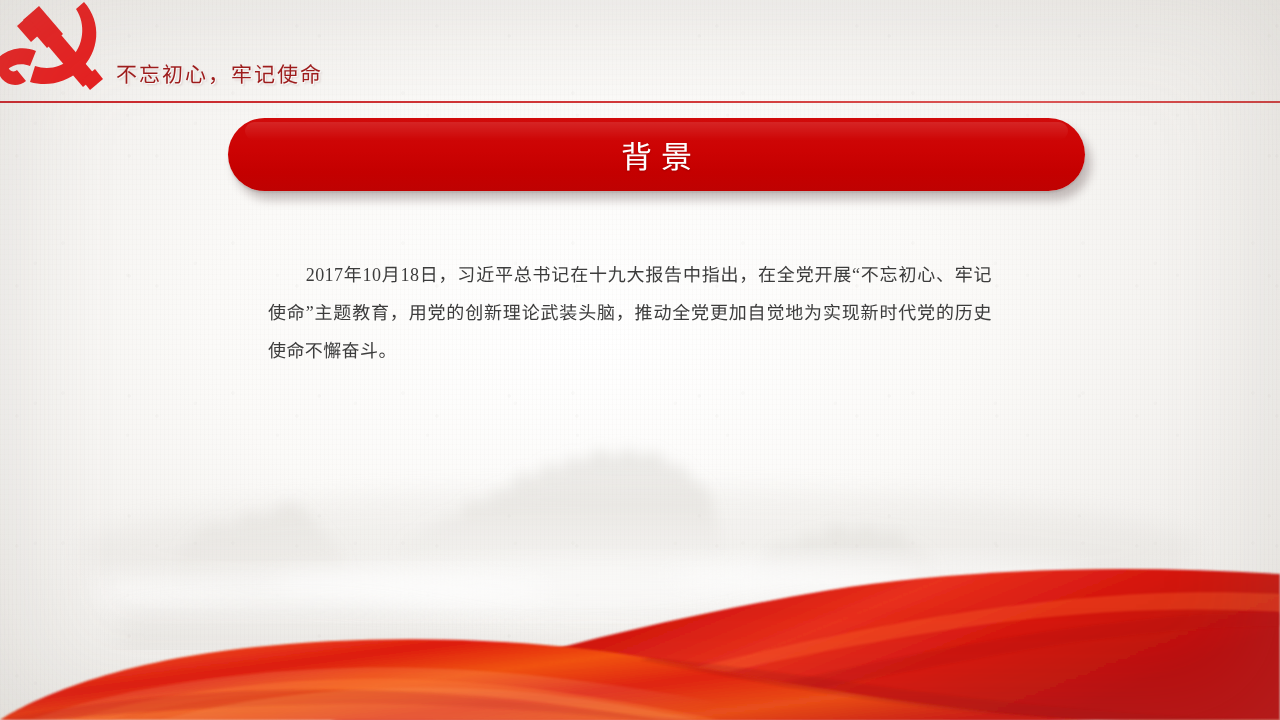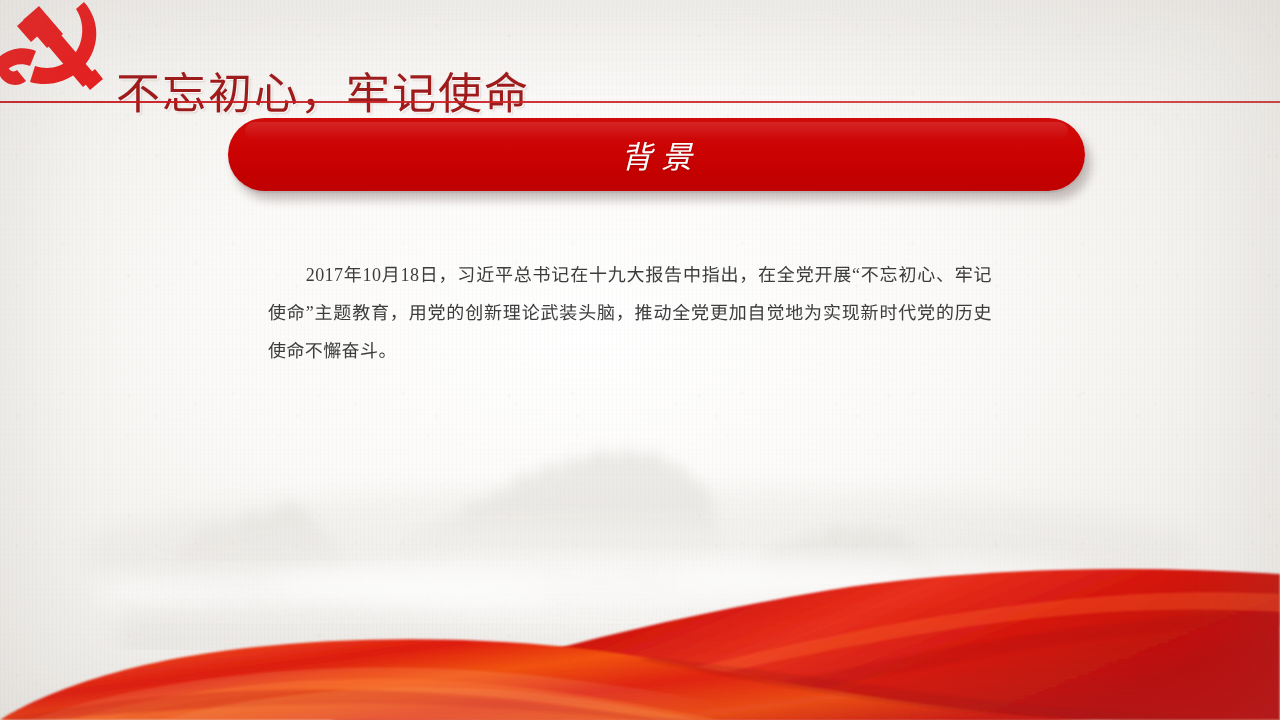--- a/index.html
+++ b/index.html
@@ -72,21 +72,21 @@
     width: 112px;
     height: 104px;
   }
   .emblem svg { display: block; width: 100%; height: 100%; }
 
   
   .header-title {
     position: absolute;
     left: 116px;
     top: 58px;
-    font-size: 44px;
+    font-size: 21px;
     letter-spacing: 2px;
     color: #9e1b1b;
     font-weight: 400;
     text-shadow: 1px 1px 0 rgba(255,255,255,.85), 2px 2px 2px rgba(160,120,120,.25);
     white-space: nowrap;
   }
   .header-rule {
     position: absolute;
     left: 0;
     top: 101px;
@@ -124,21 +124,20 @@
     pointer-events: none;
   }
   .banner-text {
     position: relative;
     color: #ffffff;
     font-size: 31px;
     letter-spacing: 9px;
     text-indent: 9px;
     font-weight: 400;
     text-shadow: 0 1px 2px rgba(80,0,0,.30);
-    font-style: italic;
   }
 
   
   .body-copy {
     position: absolute;
     left: 268px;
     top: 256px;
     width: 724px;
   }
   .para {

